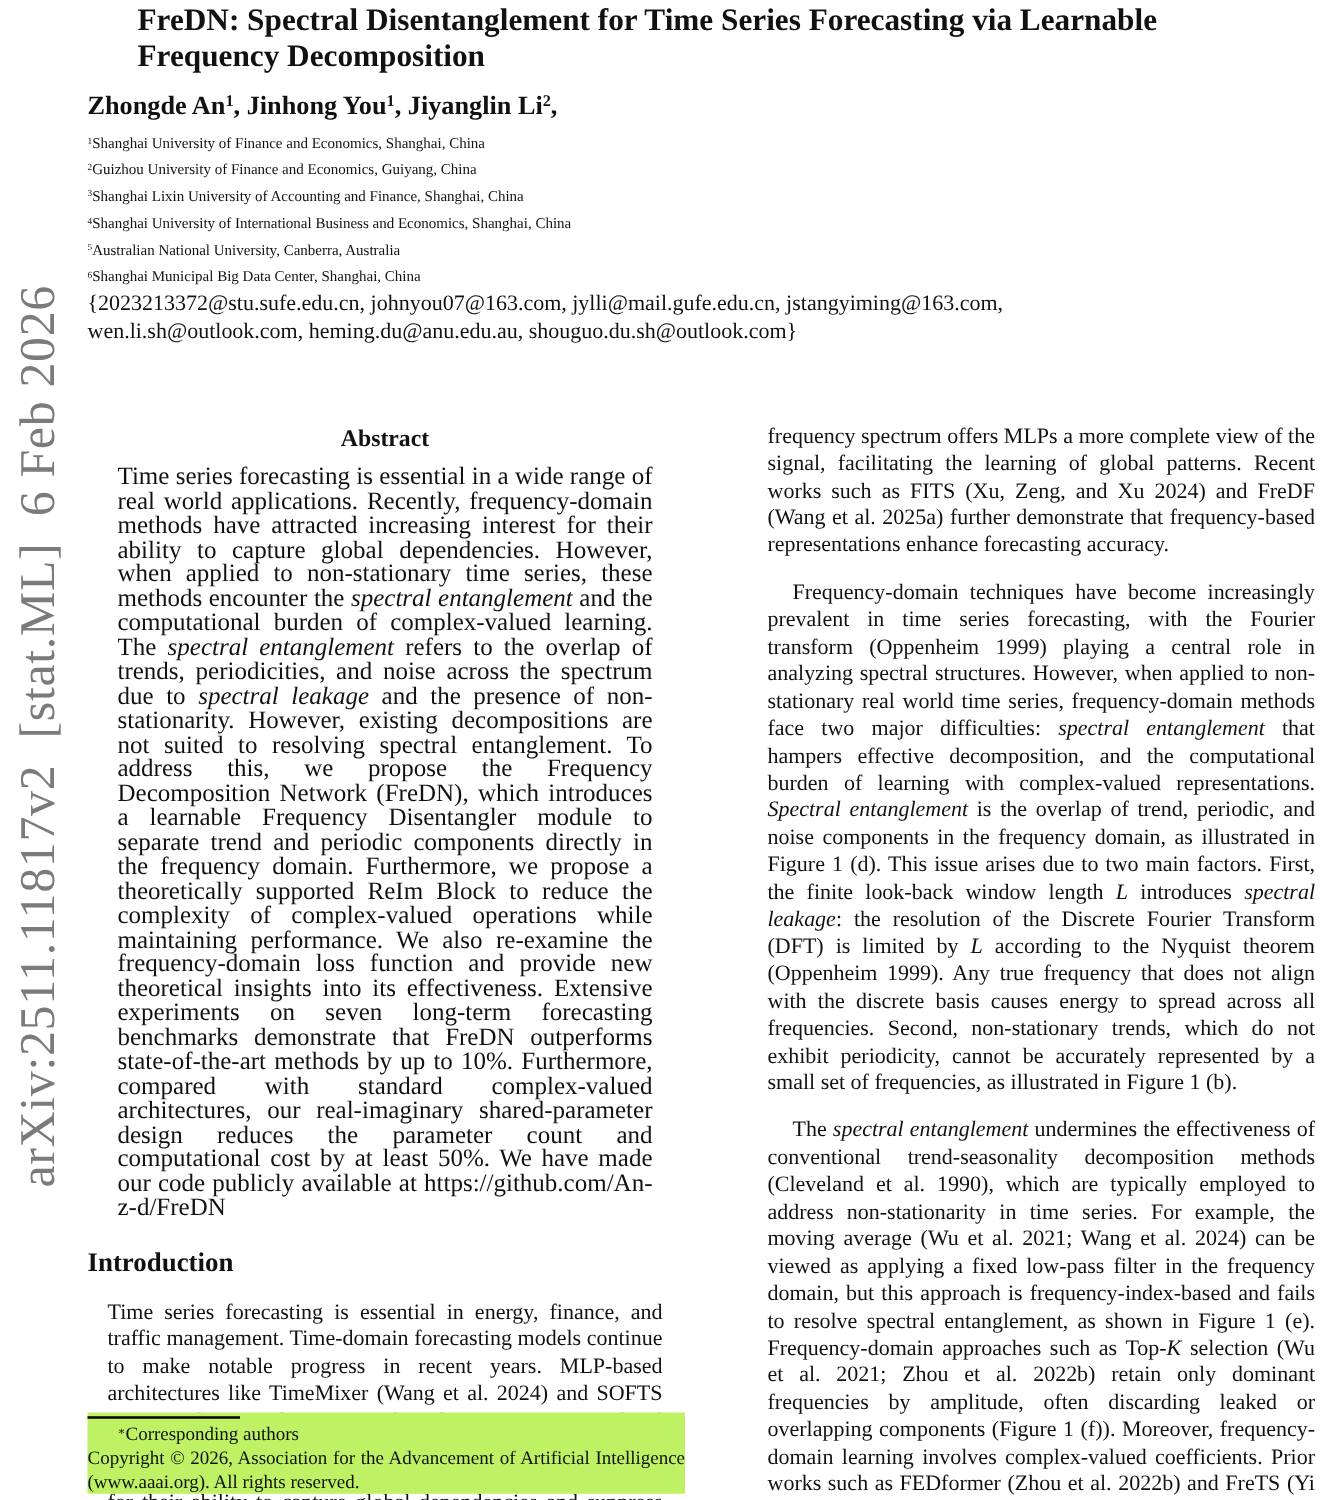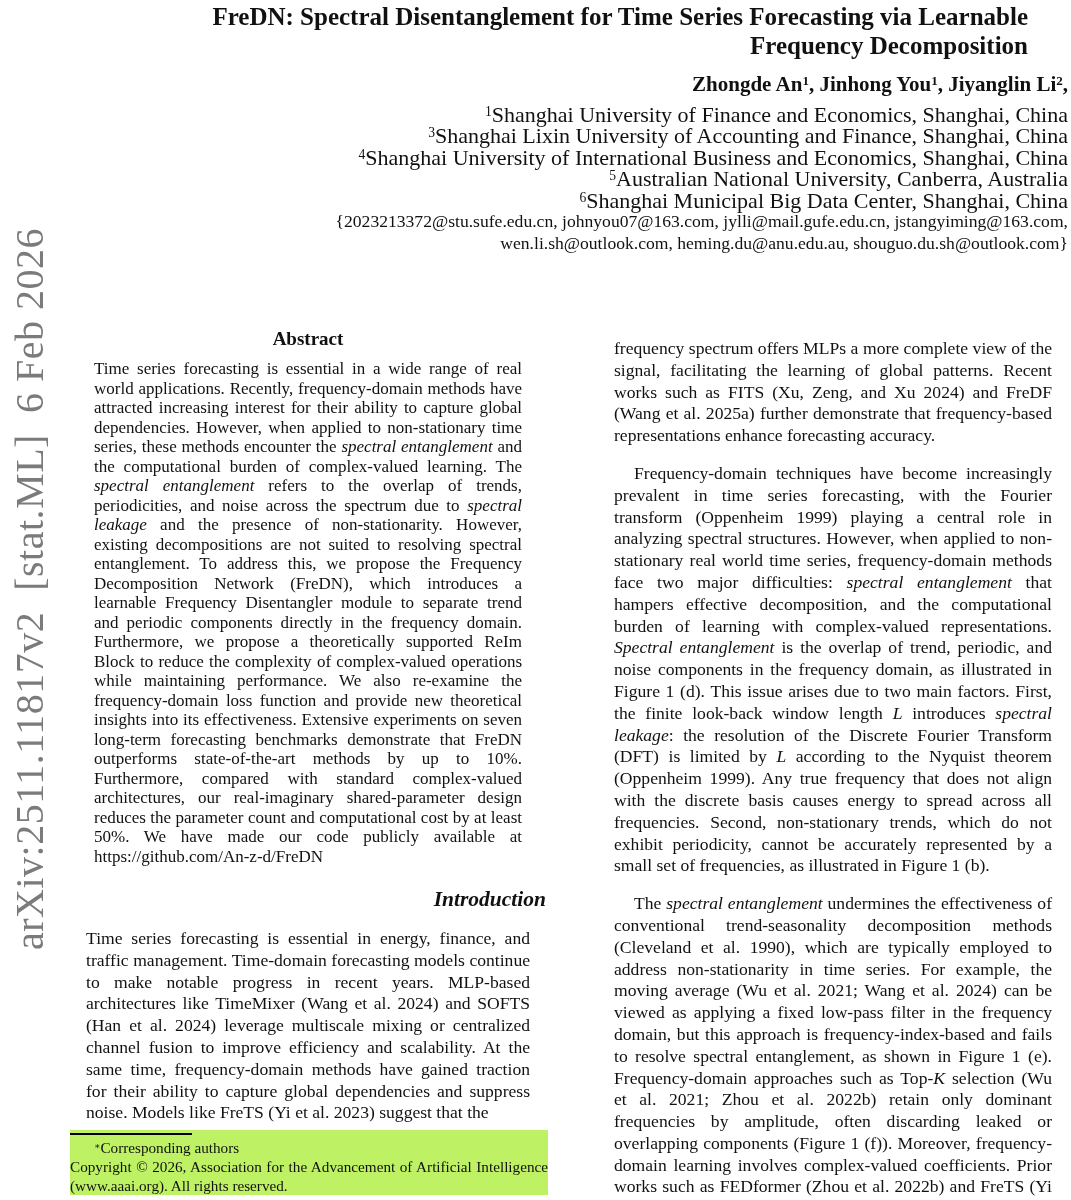--- a/index.html
+++ b/index.html
@@ -8,33 +8,33 @@
     background:#ffffff;color:#111;
     font-family:"Liberation Serif","DejaVu Serif",serif;
   }
   
   .watermark{
     position:absolute;left:-332px;top:568px;width:720px;height:44px;
     text-align:center;transform:rotate(-90deg);transform-origin:center;
     font-size:40px;color:#7b7b7b;white-space:nowrap;letter-spacing:0.5px;
   }
   
-  .header{position:absolute;left:70px;top:2px;width:998px;text-align:right;}
+  .header{position:absolute;left:70px;top:2px;width:998px;text-align:left;}
   .paper-title{font-size:25px;font-weight:bold;line-height:29px;margin:0 40px;}
   .authors{margin-top:11px;font-size:21px;font-weight:bold;line-height:26px;}
-  .affiliations{margin-top:7px;font-size:22px;line-height:21.4px;}
+  .affiliations{margin-top:7px;font-size:12px;line-height:21.4px;}
   .emails{font-size:17.6px;line-height:21.6px;}
   sup{font-size:62%;line-height:0;vertical-align:baseline;position:relative;top:-0.45em;}
   
   .col{position:absolute;top:322px;text-align:justify;}
   .col-left{left:70px;width:476px;}
   .col-right{left:598px;width:470px;}
-  .abstract-heading{text-align:center;font-size:19px;font-weight:bold;margin:6px 0 9px 0;}
-  .abstract-body{margin:0 24px;font-size:17px;line-height:19.5px;}
-  .section-heading{text-align:right;font-size:21.5px;font-weight:bold;margin:21px 0 7px 0;font-style:italic;}
+  .abstract-heading{text-align:center;font-size:19px;font-weight:bold;margin:19px 0 9px 0;}
+  .abstract-body{margin:0 24px;font-size:20px;line-height:19.5px;}
+  .section-heading{text-align:left;font-size:21.5px;font-weight:bold;margin:21px 0 7px 0;}
   .body-par{font-size:17.6px;line-height:21.8px;margin:16px;}
   .body-par.indent{text-indent:20px;}
   
   .footnote{
     position:absolute;left:70px;top:1130px;width:478px;z-index:2;background:#bef264;
     font-size:15.2px;line-height:19px;text-align:justify;
   }
   .footnote-rule{width:122px;border-top:2px solid #000;margin:3px 0 3px 0;}
   .fn-corresponding{text-indent:24px;}
   i{font-style:italic;}
@@ -44,20 +44,21 @@
 
 <div class="watermark">arXiv:2511.11817v2&nbsp; [stat.ML]&nbsp; 6 Feb 2026</div>
 
 <div class="header">
   <div class="paper-title">FreDN: Spectral Disentanglement for Time Series Forecasting via Learnable Frequency Decomposition</div>
   <div class="authors">
     <div>Zhongde An<sup>1</sup>, Jinhong You<sup>1</sup>, Jiyanglin Li<sup>2</sup>,</div>
   </div>
   <div class="affiliations">
     <div><sup>1</sup>Shanghai University of Finance and Economics, Shanghai, China</div>
+    <div><sup>2</sup>Guizhou University of Finance and Economics, Guiyang, China</div>
     <div><sup>3</sup>Shanghai Lixin University of Accounting and Finance, Shanghai, China</div>
     <div><sup>4</sup>Shanghai University of International Business and Economics, Shanghai, China</div>
     <div><sup>5</sup>Australian National University, Canberra, Australia</div>
     <div><sup>6</sup>Shanghai Municipal Big Data Center, Shanghai, China</div>
   </div>
   <div class="emails">
     <div>{2023213372@stu.sufe.edu.cn, johnyou07@163.com, jylli@mail.gufe.edu.cn, jstangyiming@163.com,</div>
     <div>wen.li.sh@outlook.com, heming.du@anu.edu.au, shouguo.du.sh@outlook.com}</div>
   </div>
 </div>

